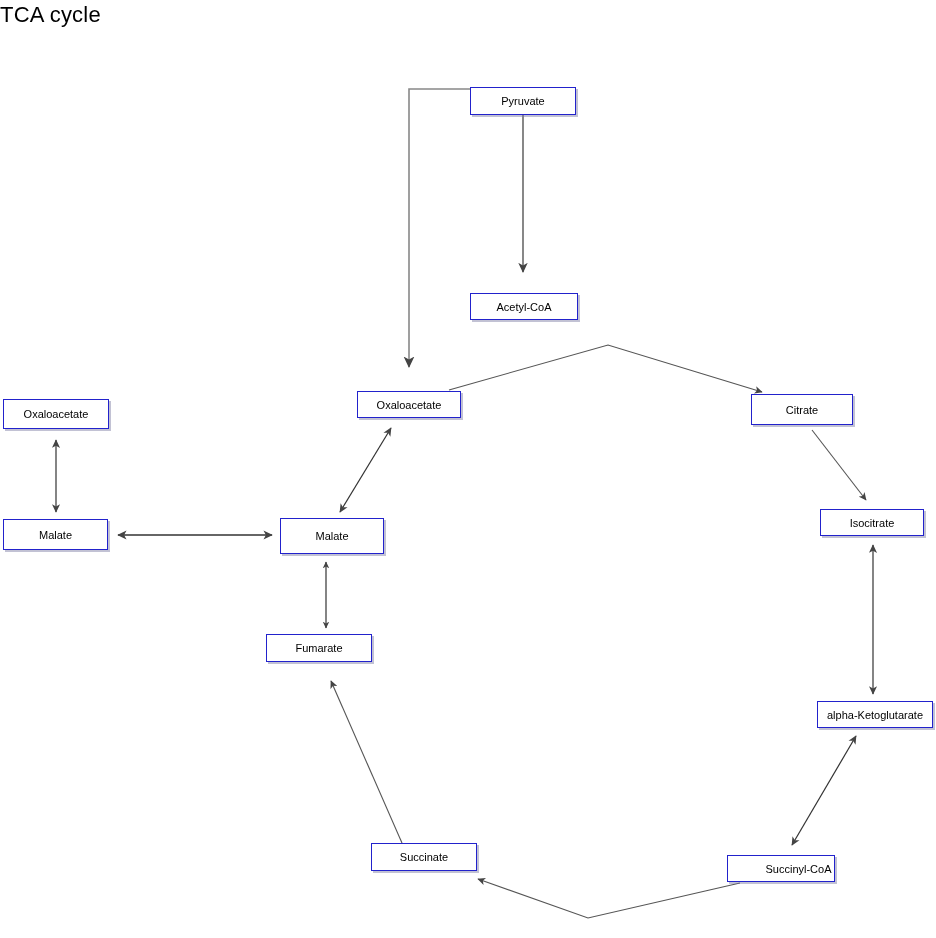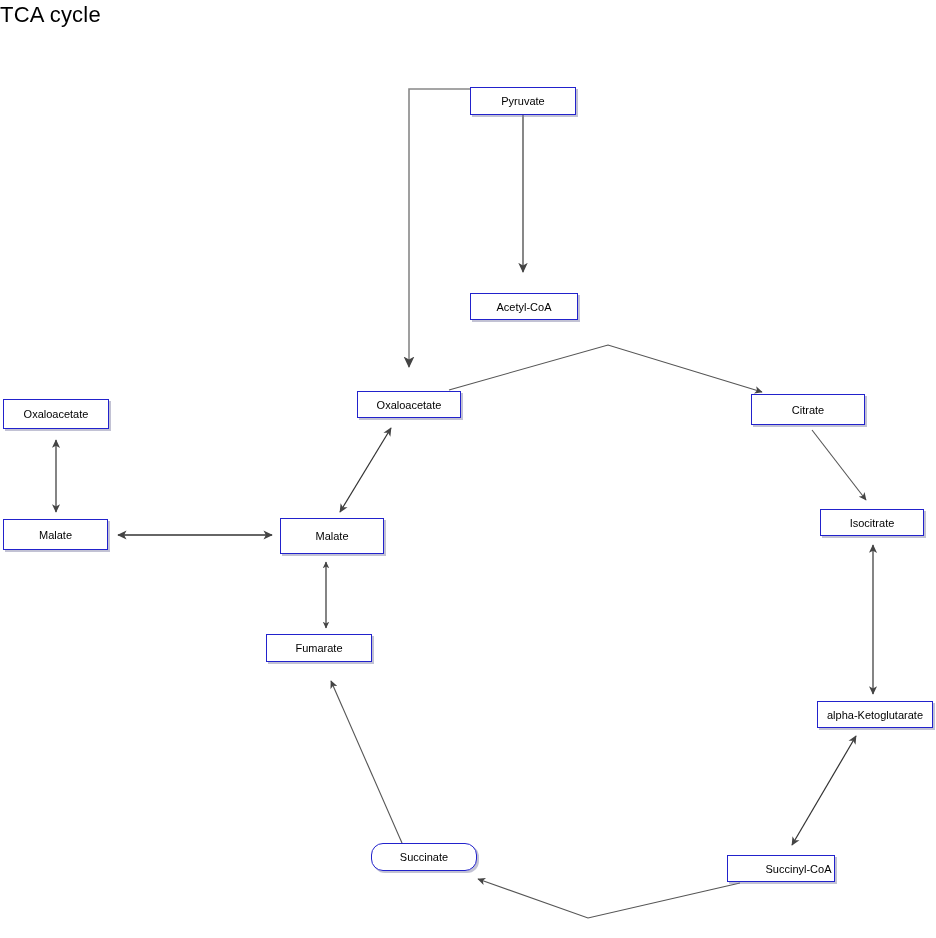--- a/index.html
+++ b/index.html
@@ -101,37 +101,37 @@
   </div>
 
   <div class="node" style="left:470px; top:293px; width:108px; height:27px;">
     <span class="node-label">Acetyl-CoA</span>
   </div>
 
   <div class="node" style="left:357px; top:391px; width:104px; height:27px;">
     <span class="node-label">Oxaloacetate</span>
   </div>
 
-  <div class="node" style="left:751px; top:394px; width:114px; height:31px;">
+  <div class="node" style="left:751px; top:394px; width:102px; height:31px;">
     <span class="node-label">Citrate</span>
   </div>
 
   <div class="node" style="left:820px; top:509px; width:104px; height:27px;">
     <span class="node-label">Isocitrate</span>
   </div>
 
   <div class="node" style="left:817px; top:701px; width:116px; height:27px;">
     <span class="node-label">alpha-Ketoglutarate</span>
   </div>
 
   <div class="node" style="left:727px; top:855px; width:108px; height:27px;padding-left:35px;">
     <span class="node-label">Succinyl-CoA</span>
   </div>
 
-  <div class="node" style="left:371px; top:843px; width:106px; height:28px;border-radius:12px;">
+  <div class="node" style="left:371px; top:843px; width:106px; height:28px;">
     <span class="node-label">Succinate</span>
   </div>
 
   <div class="node" style="left:266px; top:634px; width:106px; height:28px;">
     <span class="node-label">Fumarate</span>
   </div>
 
   <div class="node" style="left:280px; top:518px; width:104px; height:36px;">
     <span class="node-label">Malate</span>
   </div>

